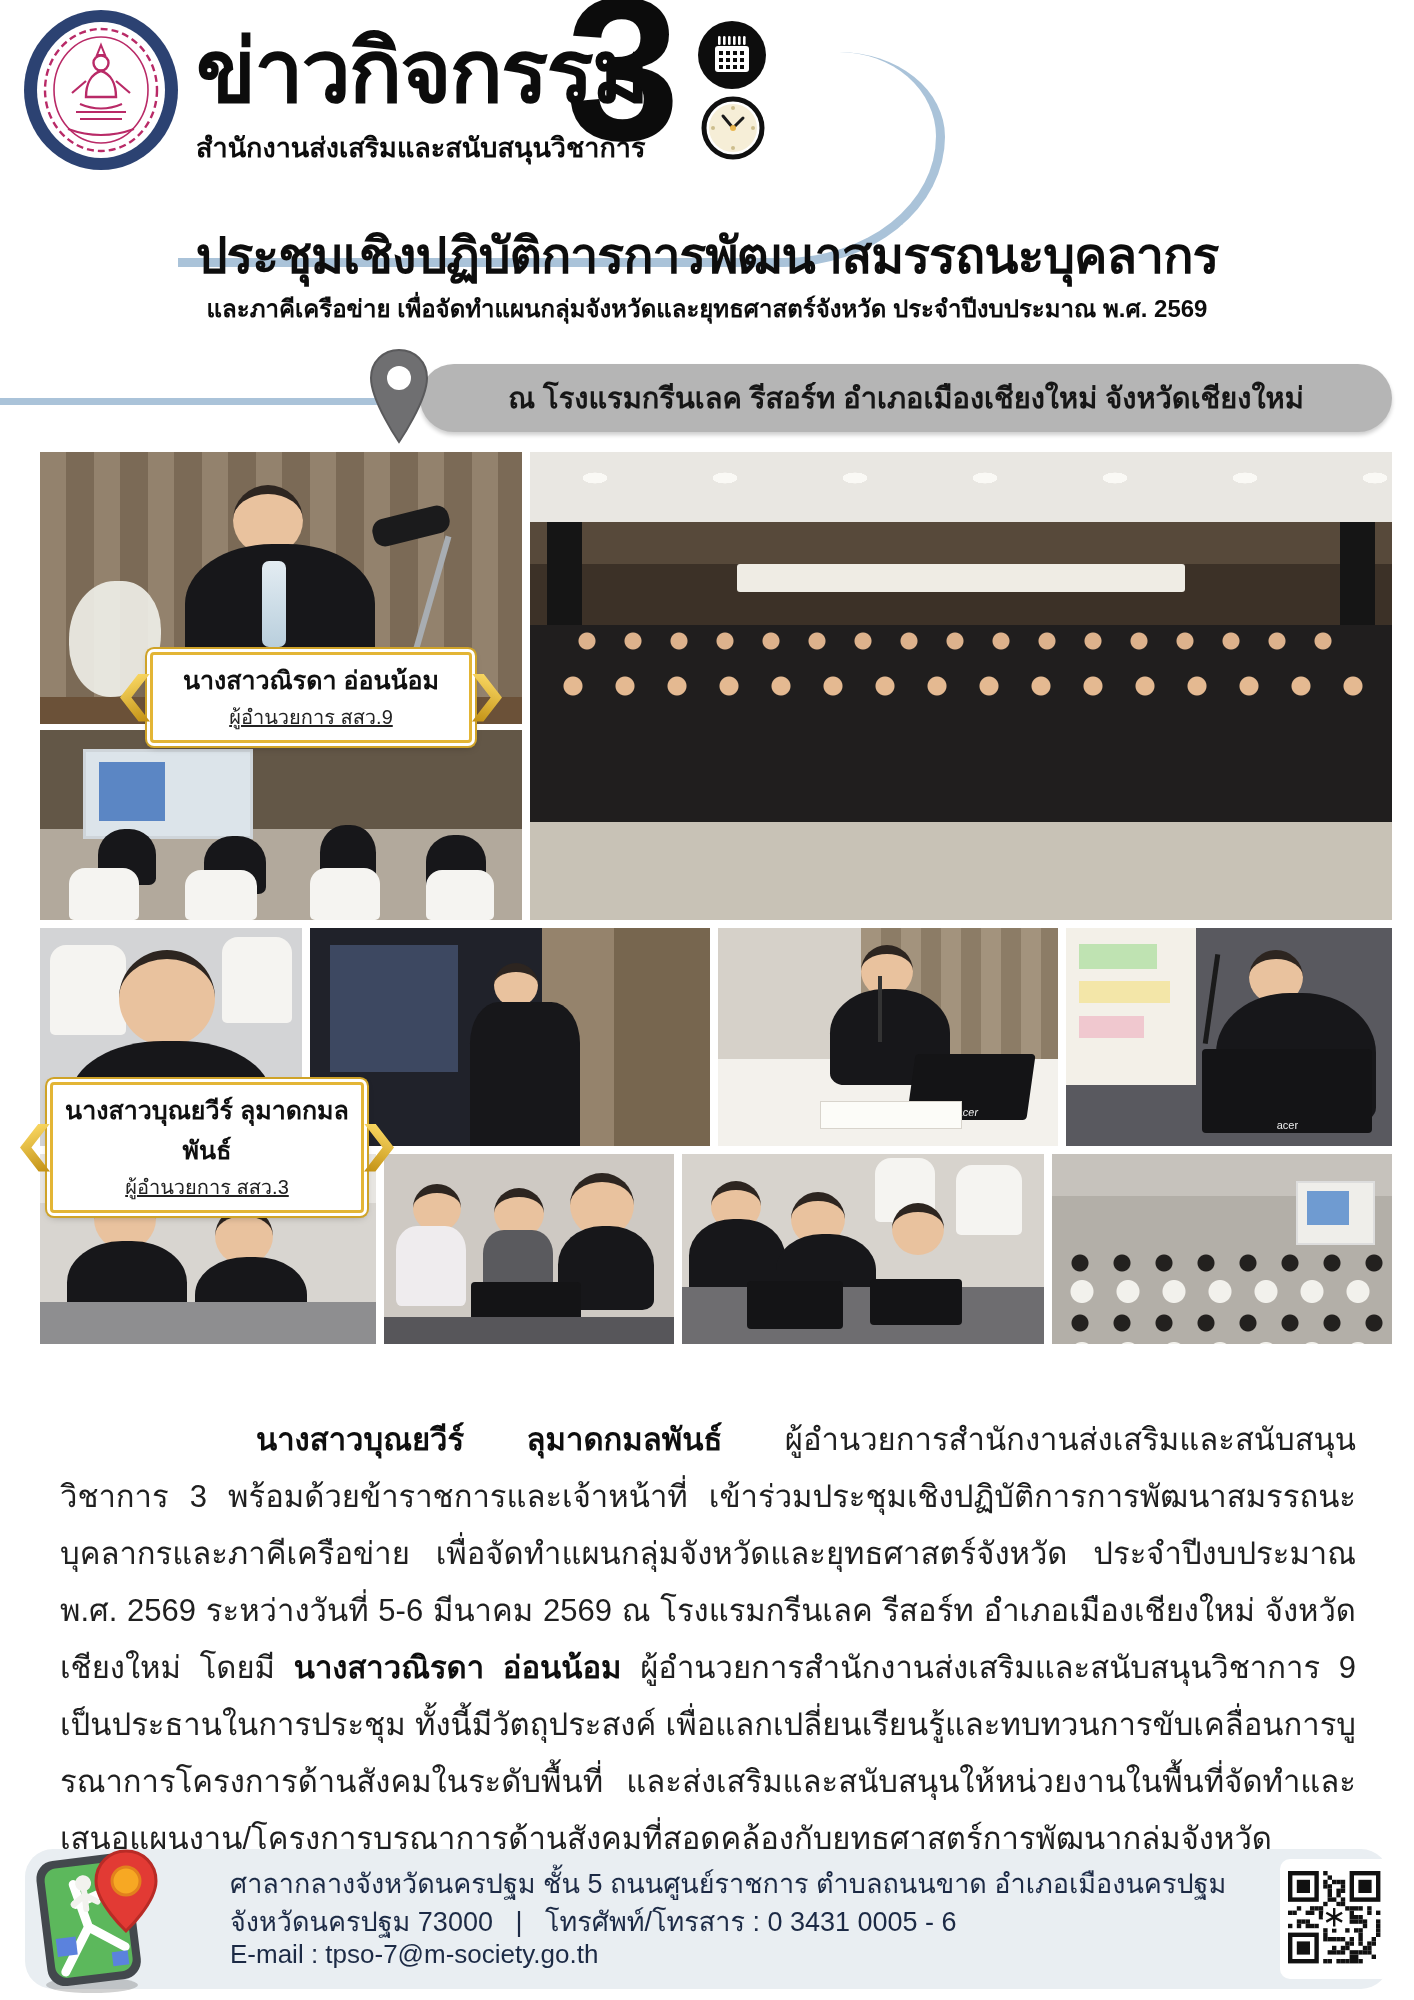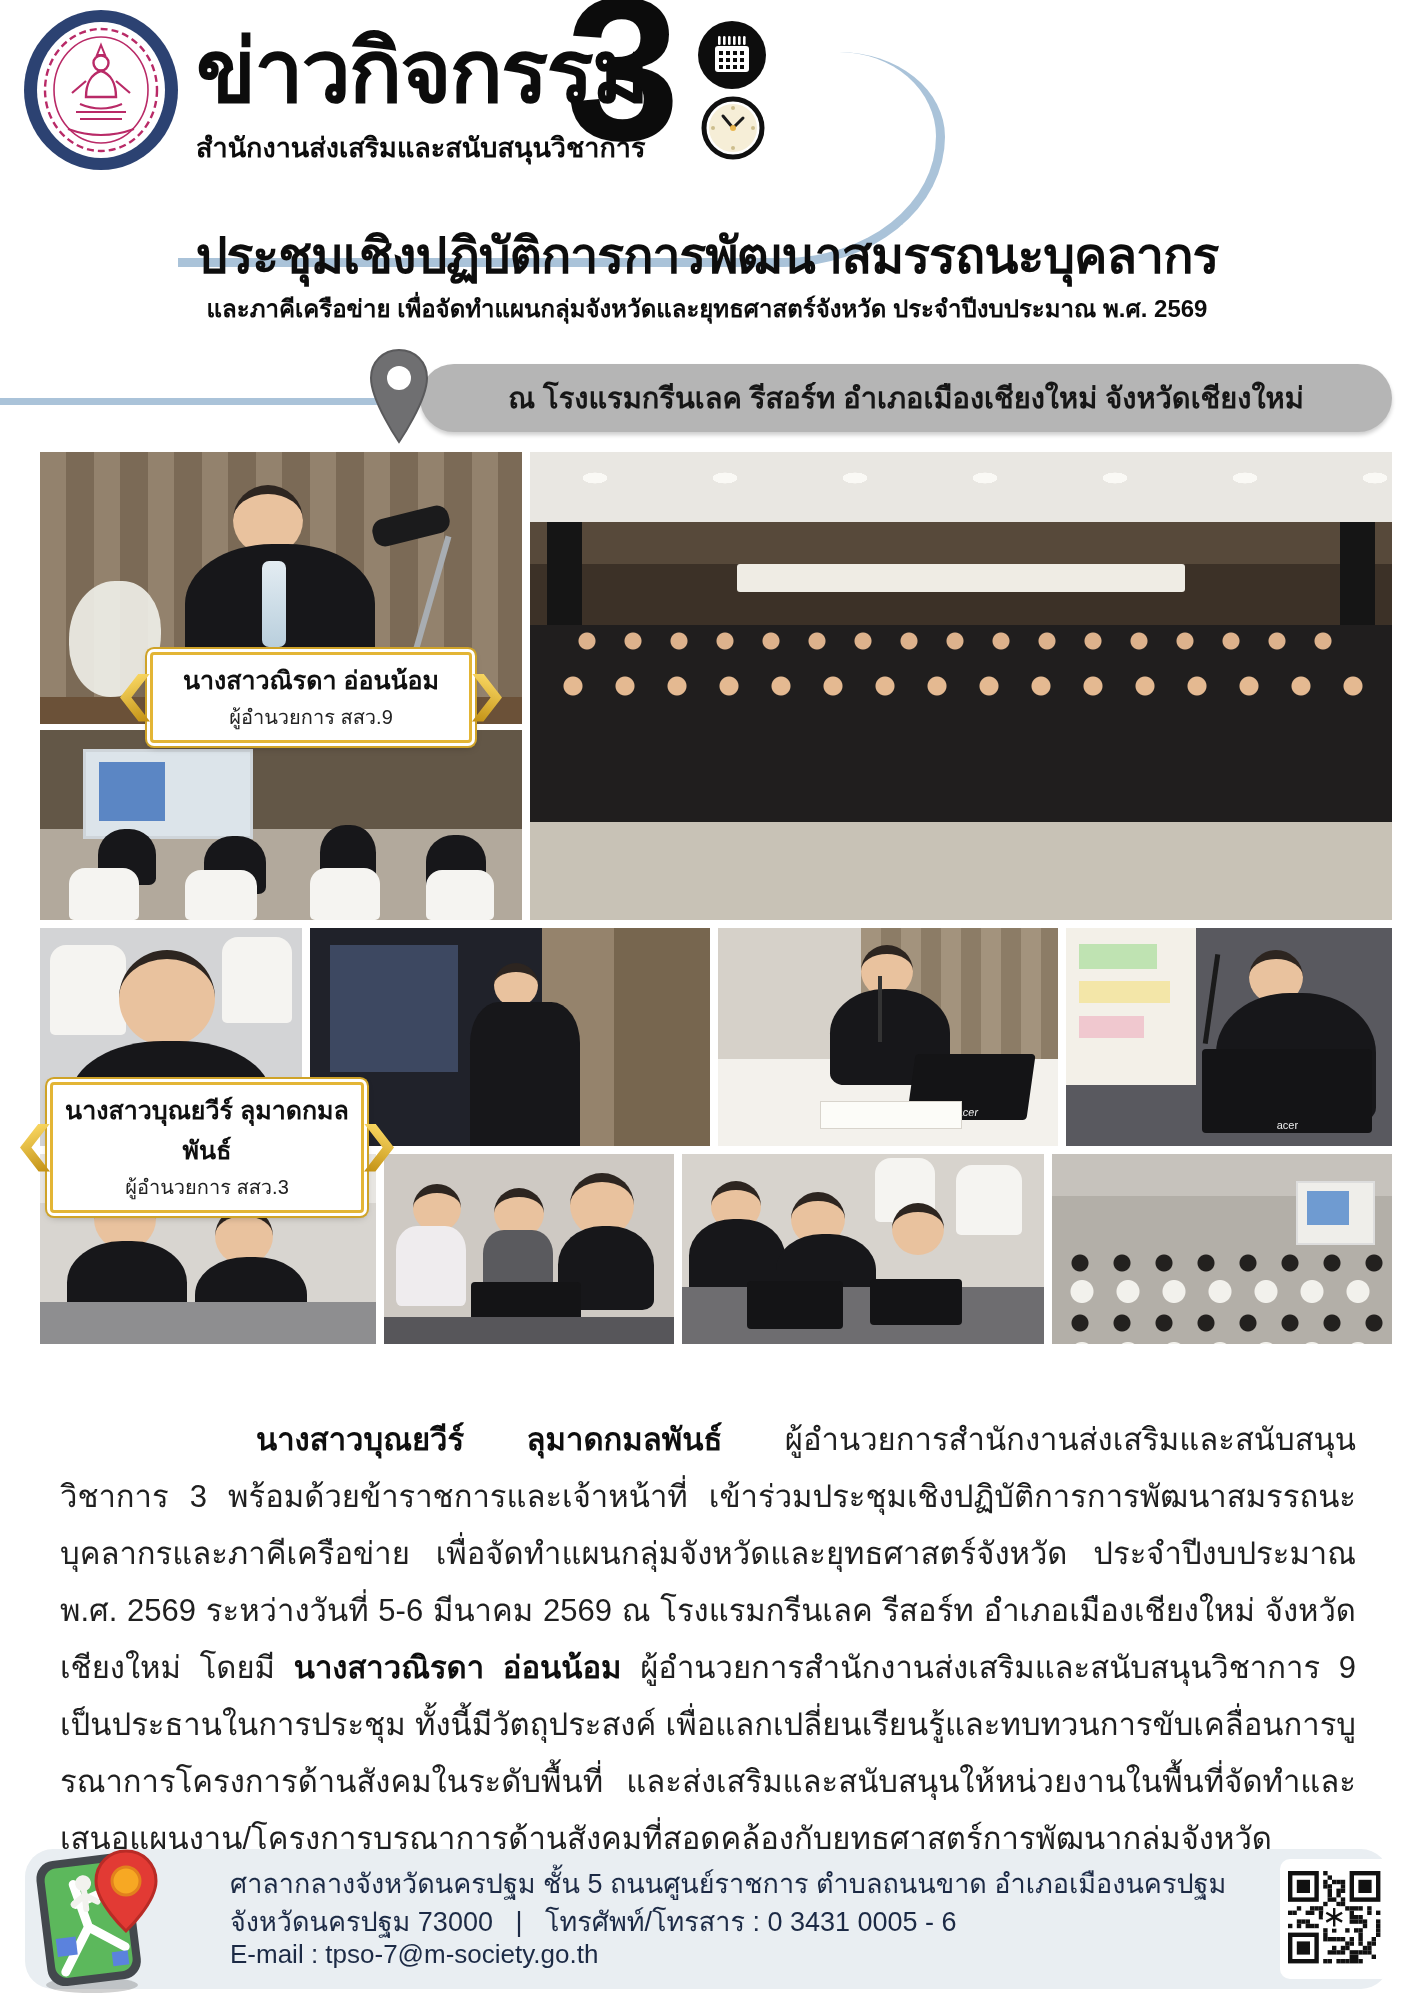--- a/index.html
+++ b/index.html
@@ -62,21 +62,21 @@
   .ph-p6{left:384px;top:1154px;width:290px;height:190px;background:#cec9c3;}
   .ph-p7{left:682px;top:1154px;width:362px;height:190px;background:#d7d3cd;}
   .ph-p8{left:1052px;top:1154px;width:340px;height:190px;
         background:linear-gradient(180deg,#c6c2bc 0 22%,#b3afa8 22% 100%);}
 
   
   .tag{position:absolute;background:#fff;border:3px solid #e3b535;border-radius:4px;
        box-shadow:0 0 0 3px #fff,0 0 0 5px #cfa328,0 3px 8px rgba(0,0,0,.4);
        text-align:center;padding:5px 8px 7px;z-index:3;}
   .tag .nm{font-size:25px;font-weight:800;color:#101010;}
-  .tag .tl{font-size:20px;color:#222;margin-top:1px;}
+  .tag .tl{font-size:20px;color:#222;margin-top:1px;text-decoration:underline;}
   .tag::before,.tag::after{content:"";position:absolute;top:50%;width:30px;height:48px;
        background:linear-gradient(160deg,#ffdf6b,#c18f12);
        clip-path:polygon(100% 0,38% 50%,100% 100%,62% 100%,0 50%,62% 0);}
   .tag::before{left:-33px;transform:translateY(-50%);}
   .tag::after{right:-33px;transform:translateY(-50%) scaleX(-1);}
   .tag1{left:150px;top:652px;width:300px;}
   .tag2{left:50px;top:1082px;width:292px;}
 
   
   .article{position:absolute;left:60px;top:1380px;width:1296px;font-size:31px;line-height:57px;

